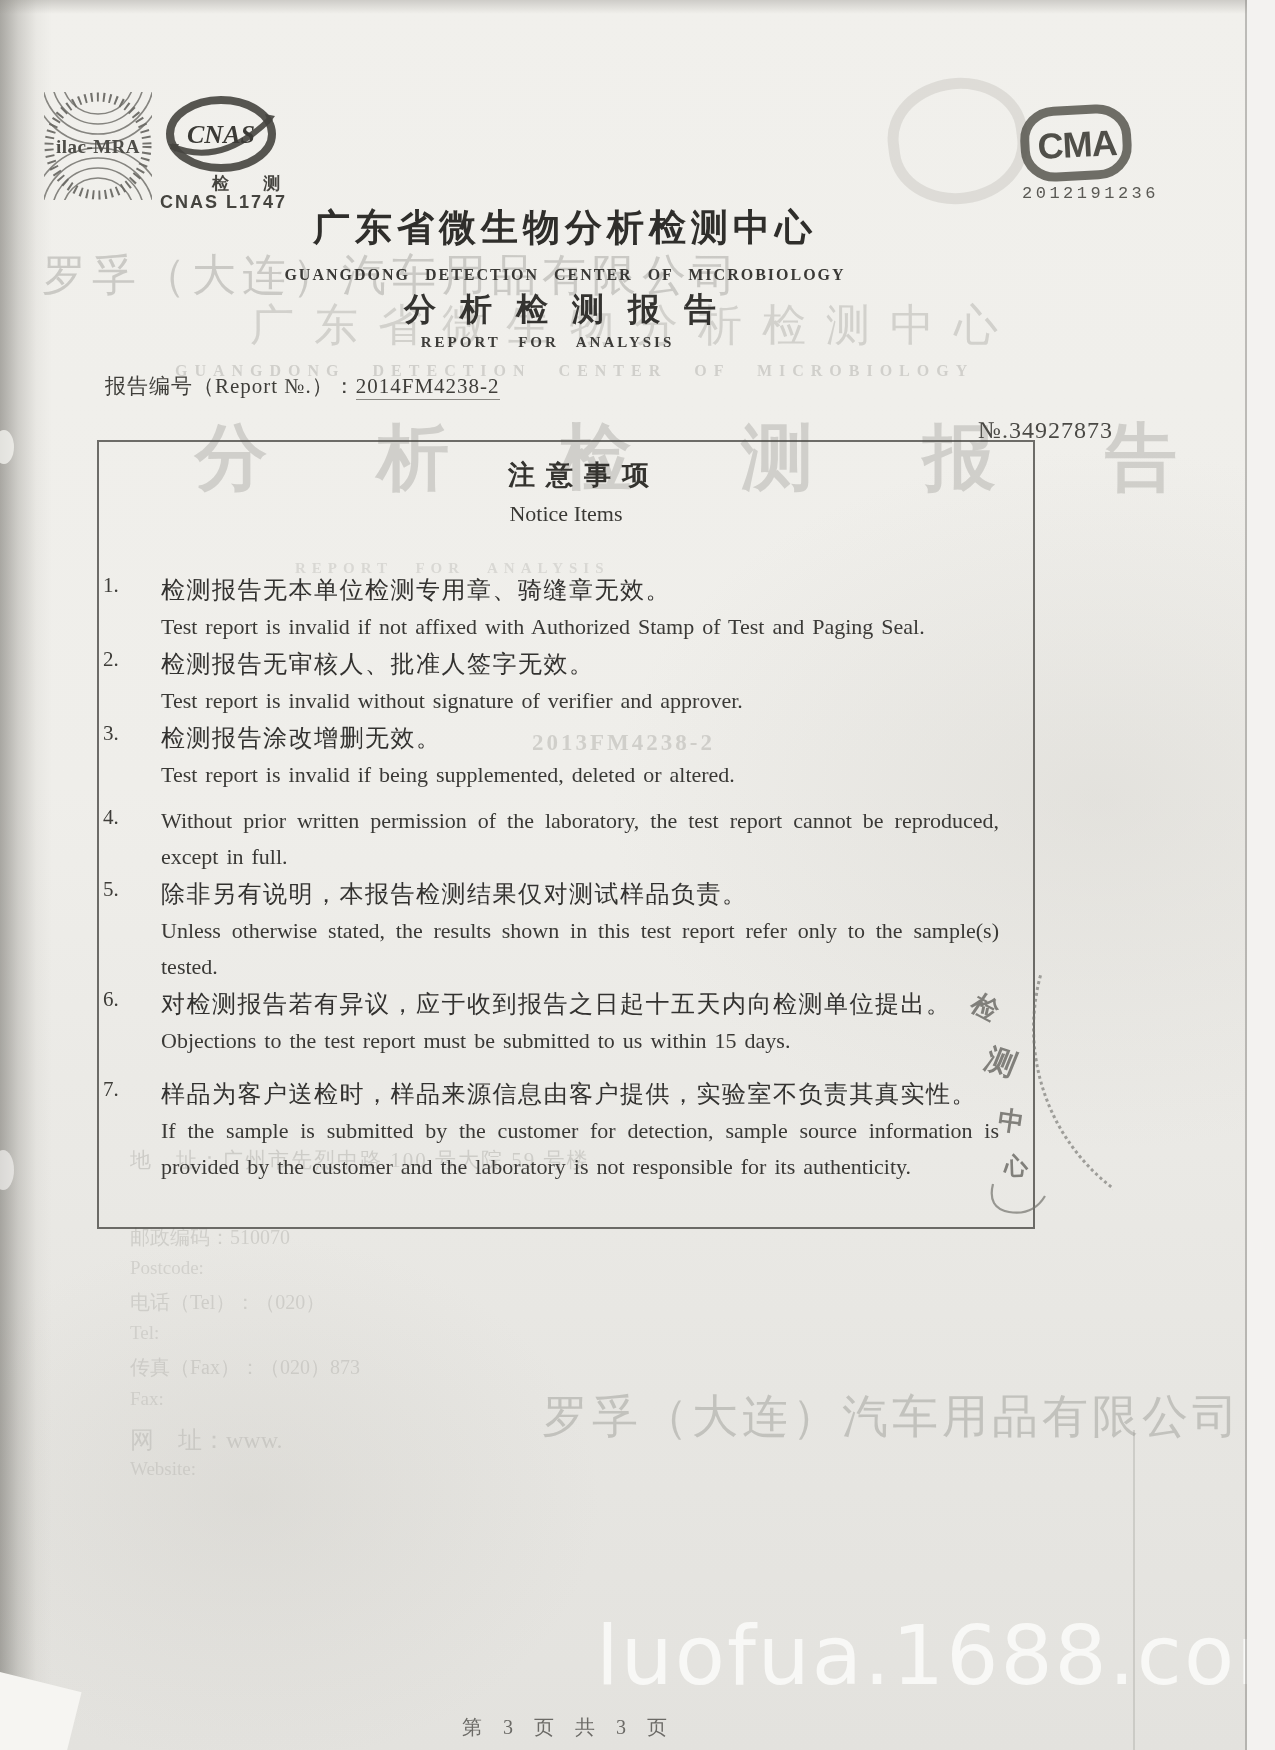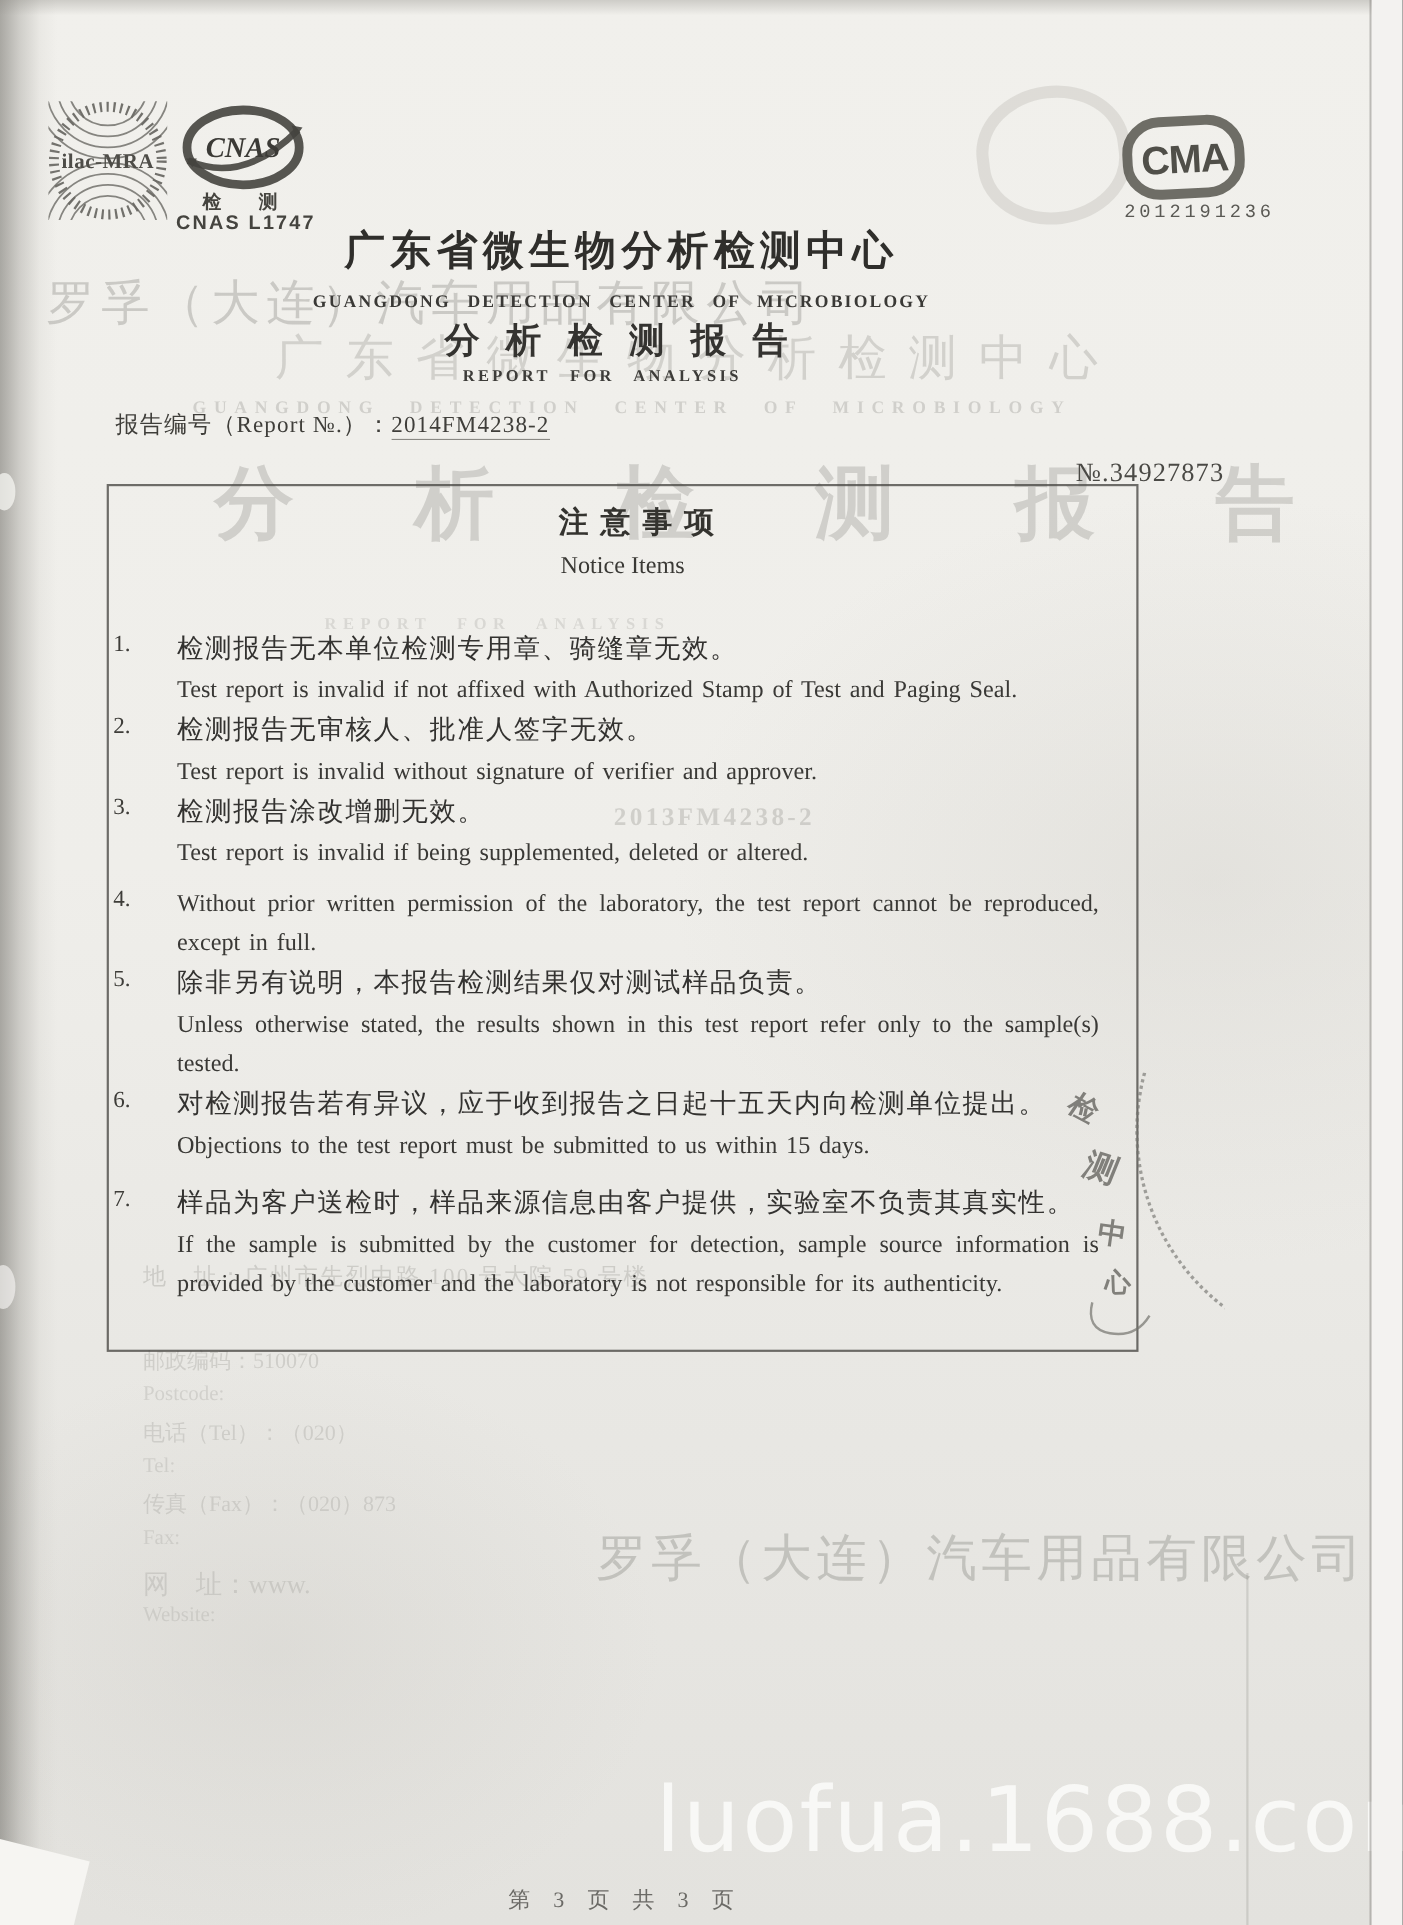--- a/index.html
+++ b/index.html
@@ -64,21 +64,21 @@
 </head>
 <body>
 
 <div class="page nosel">
 
   <div class="ghost" style="left:42px; top:246px; font-size:44px; letter-spacing:6px; opacity:0.50;">罗孚（大连）汽车用品有限公司</div>
   <div class="ghost" style="left:250px; top:296px; font-size:44px; letter-spacing:20px; opacity:0.40;">广东省微生物分析检测中心</div>
   <div class="ghost" style="left:175px; top:362px; font-size:16px; font-weight:bold; letter-spacing:7px; word-spacing:16px; opacity:0.42;">GUANGDONG  DETECTION  CENTER  OF  MICROBIOLOGY</div>
   <div class="ghost" style="left:195px; top:410px; font-size:72px; font-weight:bold; letter-spacing:46px; opacity:0.42;">分 析 检 测 报 告</div>
   <div class="ghost" style="left:295px; top:560px; font-size:15px; font-weight:bold; letter-spacing:6px; word-spacing:13px; opacity:0.30;">REPORT  FOR  ANALYSIS</div>
-  <div class="ghost" style="left:558px; top:730px; font-size:23px; font-weight:bold; letter-spacing:3px; opacity:0.42;">2013FM4238-2</div>
+  <div class="ghost" style="left:532px; top:730px; font-size:23px; font-weight:bold; letter-spacing:3px; opacity:0.42;">2013FM4238-2</div>
   <div class="ghost" style="left:130px; top:1146px; font-size:21px; letter-spacing:2px; opacity:0.42;">地　址：广州市先烈中路 100 号大院 59 号楼</div>
   <div class="ghost" style="left:130px; top:1224px; font-size:20px; opacity:0.38;">邮政编码：510070</div>
   <div class="ghost" style="left:130px; top:1257px; font-size:19px; opacity:0.33;">Postcode:</div>
   <div class="ghost" style="left:130px; top:1289px; font-size:20px; opacity:0.36;">电话（Tel）：（020）</div>
   <div class="ghost" style="left:130px; top:1322px; font-size:19px; opacity:0.32;">Tel:</div>
   <div class="ghost" style="left:130px; top:1354px; font-size:20px; opacity:0.36;">传真（Fax）：（020）873</div>
   <div class="ghost" style="left:130px; top:1388px; font-size:19px; opacity:0.32;">Fax:</div>
   <div class="ghost" style="left:130px; top:1424px; font-size:24px; opacity:0.36;">网　址：www.</div>
   <div class="ghost" style="left:130px; top:1458px; font-size:19px; opacity:0.32;">Website:</div>
 
@@ -101,21 +101,21 @@
 
   <div class="abs" style="left:165px; top:94px; width:112px; height:82px;">
     <svg width="112" height="82" viewBox="0 0 112 82">
       <ellipse cx="56" cy="40" rx="51" ry="34" fill="none" stroke="#45443f" stroke-width="8" opacity="0.9"></ellipse>
       <path d="M6 52 Q 56 74 106 24" fill="none" stroke="#45443f" stroke-width="6" opacity="0.9"></path>
       <path d="M10 58 l-6 -8 10 0 z" fill="#45443f" opacity="0.9"></path>
       <path d="M100 20 l10 2 -6 8 z" fill="#45443f" opacity="0.9"></path>
       <text x="56" y="49" text-anchor="middle" font-size="26" font-weight="bold" font-style="italic" fill="#3b3a36" font-family="Liberation Serif, serif">CNAS</text>
     </svg>
   </div>
-  <div class="abs cnas-sub" style="left:184px; top:172px;">检 测</div>
+  <div class="abs cnas-sub" style="left:212px; top:172px;">检 测</div>
   <div class="abs cnas-code" style="left:160px; top:192px;">CNAS L1747</div>
 
   <div class="abs ghost-oval"></div>
 
   <div class="abs" style="left:1020px; top:104px; width:112px; height:80px; transform:rotate(-3deg);">
     <svg width="112" height="80" viewBox="0 0 112 80">
       <rect x="5" y="6" width="102" height="66" rx="30" ry="28" fill="none" stroke="#57564f" stroke-width="9" opacity="0.85"></rect>
       <text x="57" y="53" text-anchor="middle" font-size="36" font-weight="bold" fill="#504f49" font-family="Liberation Sans, sans-serif" letter-spacing="-1">CMA</text>
     </svg>
   </div>

